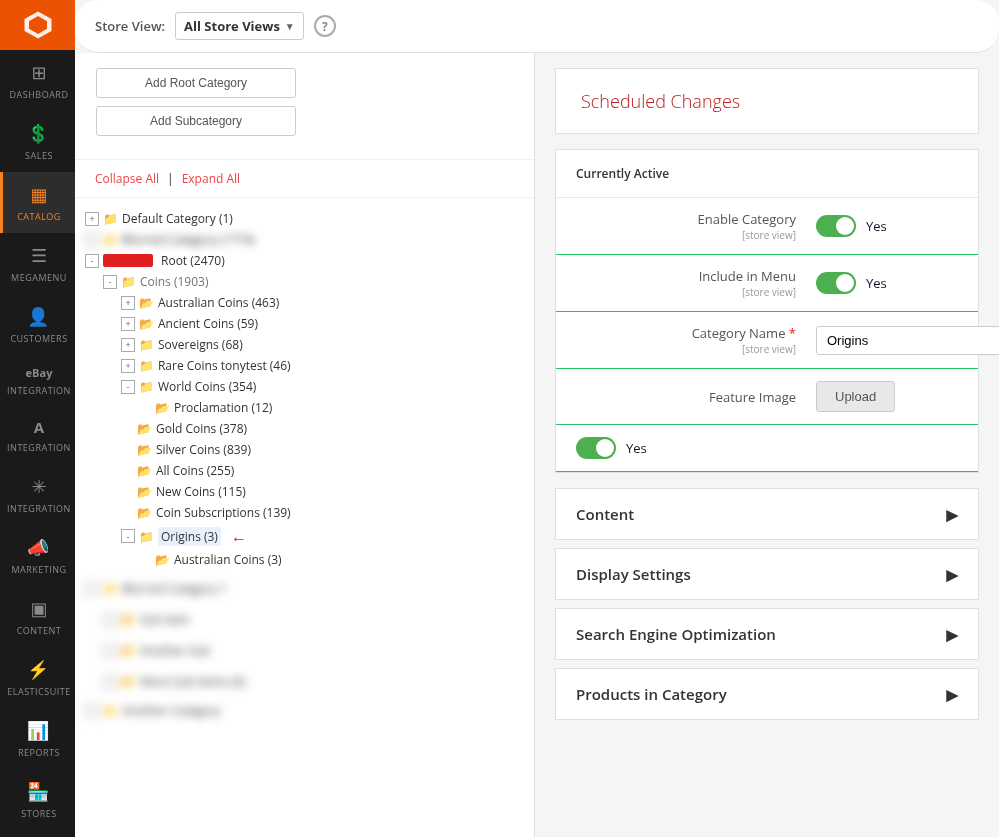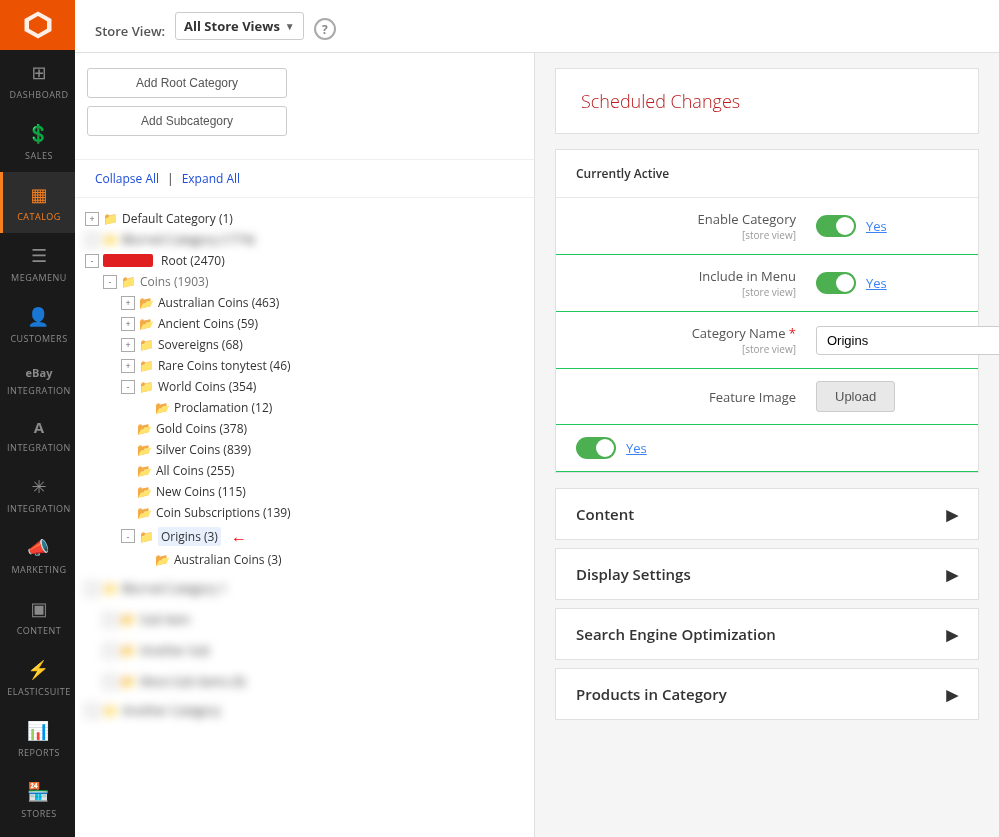--- a/index.html
+++ b/index.html
@@ -49,23 +49,24 @@
       flex-direction: column;
       overflow: hidden;
     }
 
     
     .topbar {
       background: white;
       border-bottom: 1px solid #e0e0e0;
       padding: 12px 20px;
       display: flex;
-      align-items: flex-end;
+      align-items: center;
       gap: 10px;
       flex-shrink: 0;
+      border-radius: 23px;
     }
     .topbar-label { font-weight: 600; font-size: 13px; color: #555; }
     .store-view-select {
       display: flex;
       align-items: center;
       gap: 5px;
       border: 1px solid #ccc;
       border-radius: 3px;
       padding: 4px 8px;
       background: white;
@@ -100,21 +101,21 @@
     .left-panel {
       width: 460px;
       background: white;
       border-right: 1px solid #e0e0e0;
       display: flex;
       flex-direction: column;
       overflow: hidden;
       flex-shrink: 0;
     }
     .left-panel-top {
-      padding: 15px 12px;
+      padding: 15px 21px;
       border-bottom: 1px solid #f0f0f0;
     }
     .btn {
       display: inline-block;
       padding: 7px 15px;
       border: 1px solid #ccc;
       border-radius: 3px;
       background: white;
       cursor: pointer;
       font-size: 12px;
@@ -125,21 +126,21 @@
 
     .tree-controls {
       padding: 10px 20px;
       display: flex;
       gap: 8px;
       font-size: 12px;
       border-bottom: 1px solid #f0f0f0;
       flex-shrink: 0;
     }
     .tree-link {
-      color: #1d4ed8;
+      color: #ef4444;
       cursor: pointer;
       text-decoration: none;
     }
 
     .tree-area {
       flex: 1;
       overflow-y: auto;
       padding: 10px 10px;
     }
     .tree-item {
@@ -241,21 +242,21 @@
       content: '';
       position: absolute;
       width: 18px;
       height: 18px;
       border-radius: 50%;
       background: white;
       top: 2px;
       right: 2px;
       transition: left 0.2s;
     }
-    .toggle-label { font-size: 13px; color: #3b82f6; text-decoration: underline; }
+    .toggle-label { font-size: 13px; color: #0f172a; }
 
     
     .text-input {
       border: 1px solid #ccc;
       border-radius: 3px;
       padding: 6px 10px;
       font-size: 13px;
       width: 200px;
     }
 

